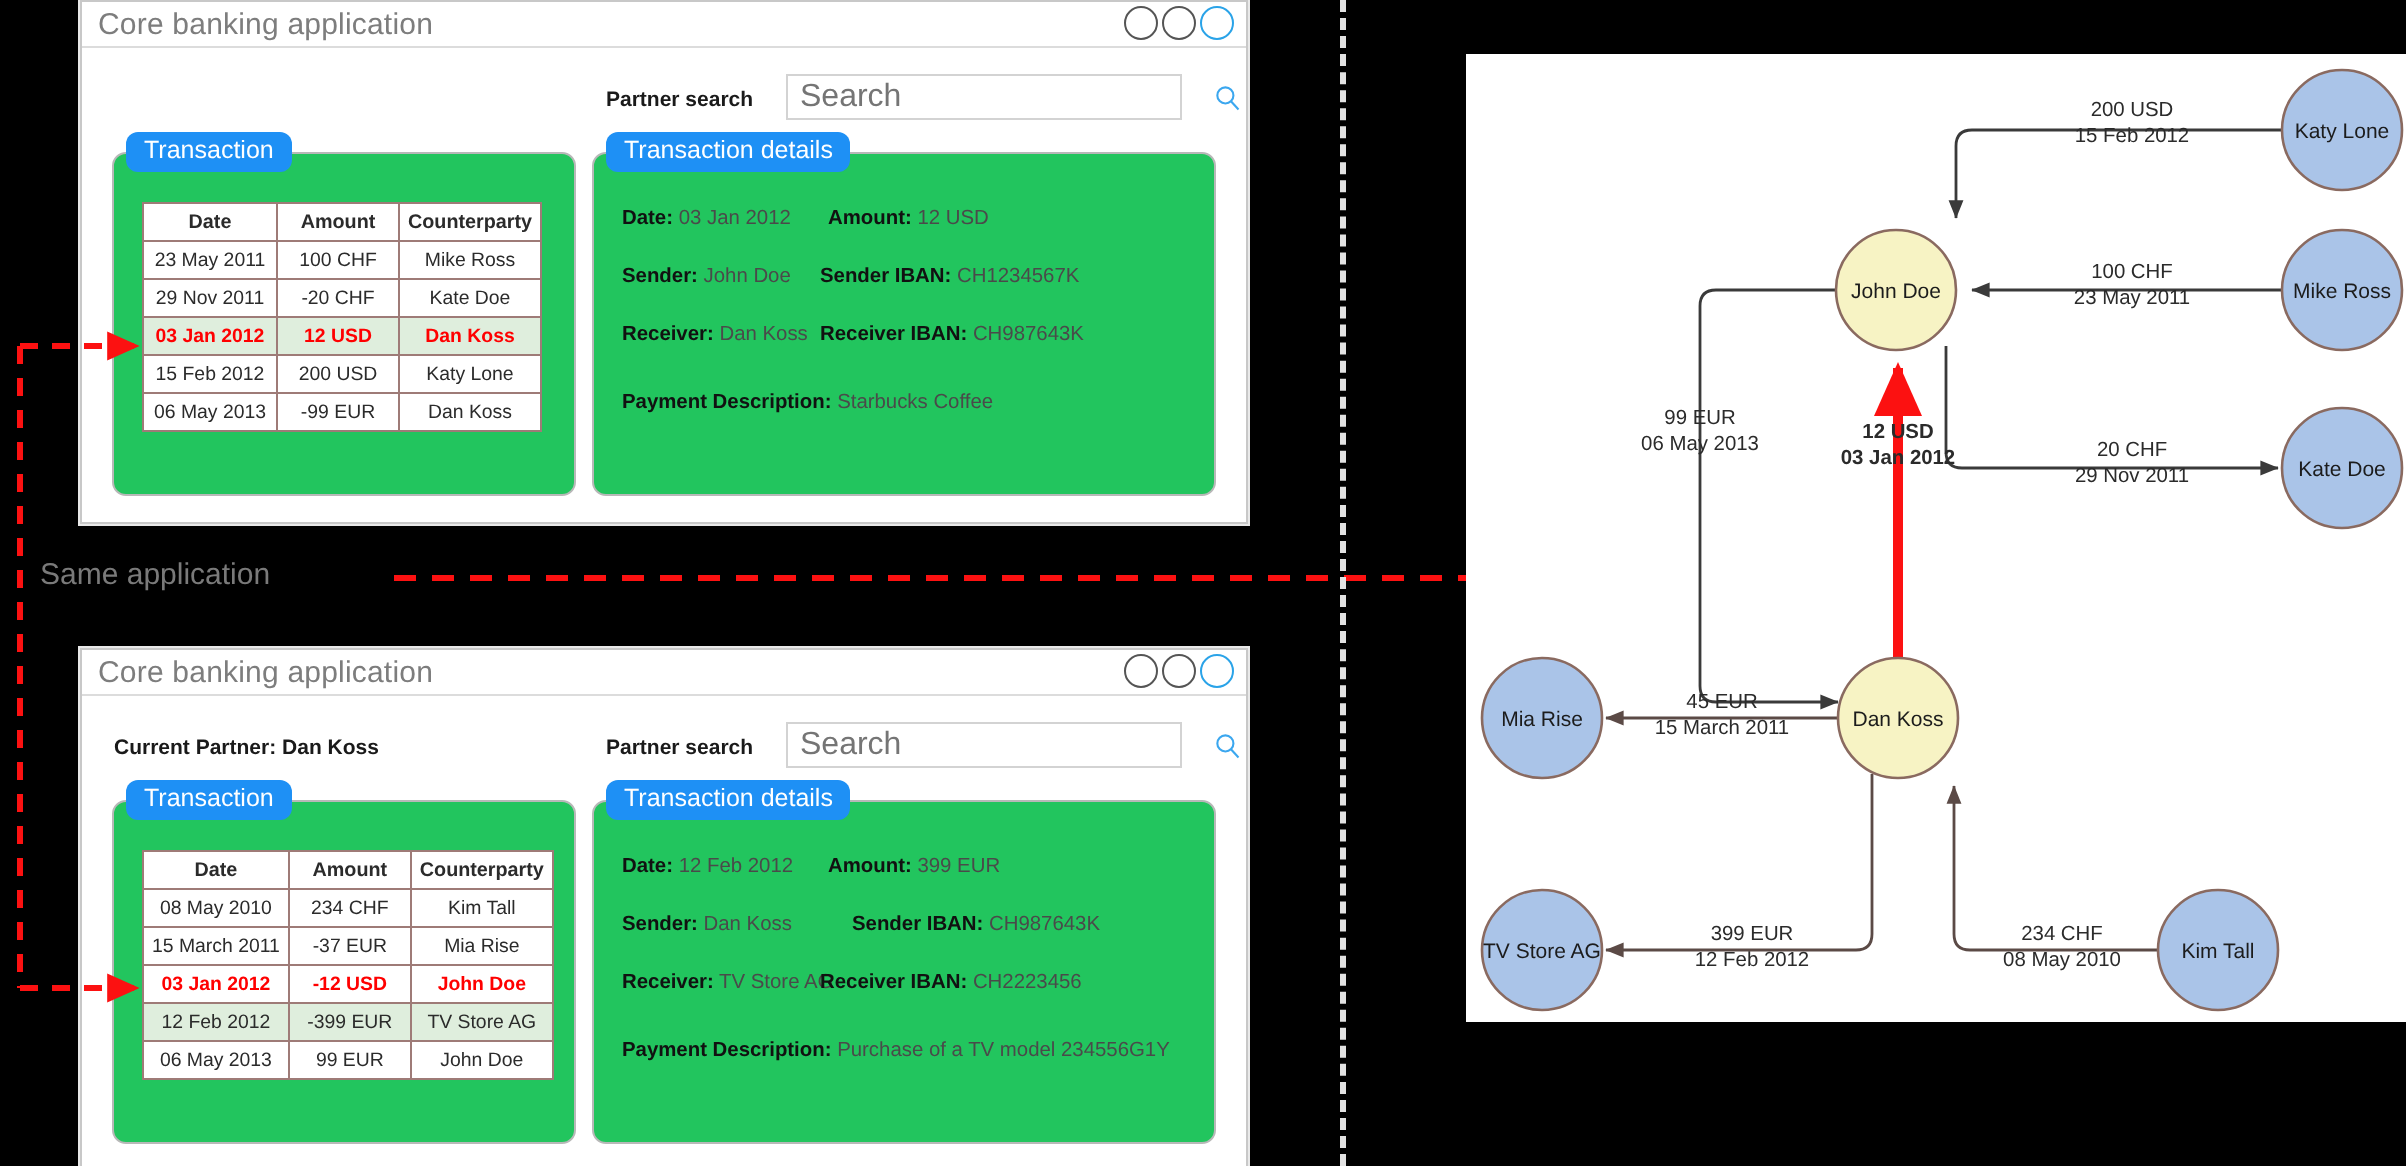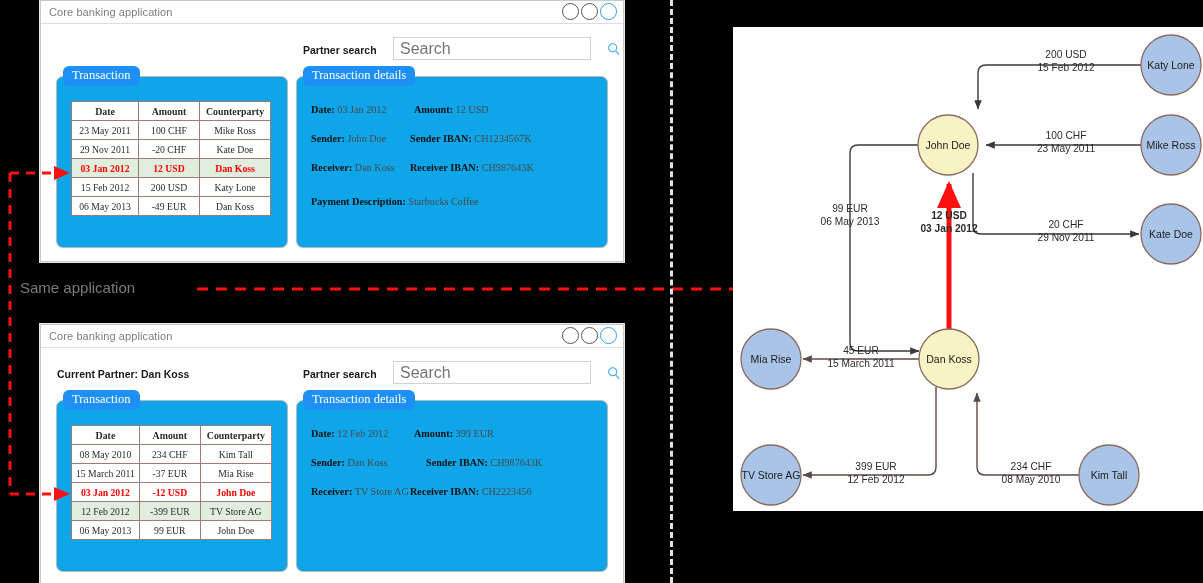--- a/index.html
+++ b/index.html
@@ -4,38 +4,38 @@
 <style>
   html,body{margin:0;padding:0;background:#000;}
   body{width:1203px;height:583px;position:relative;overflow:hidden;
        font-family:"Liberation Sans","DejaVu Sans",sans-serif;}
 
   
   .app-window{position:absolute;background:#fff;border:1px solid #c8c8c8;
               box-shadow:0 0 0 1px #e9e9e9;}
   .titlebar{height:22px;border-bottom:1px solid #dcdcdc;background:#fff;
             display:flex;align-items:center;padding:0 8px;position:relative;}
-  .titlebar-text{font-size:11px;color:#7d7d7d;letter-spacing:.1px;}
+  .titlebar-text{font-size:15px;color:#7d7d7d;letter-spacing:.1px;}
   .win-dots{position:absolute;right:6px;top:2px;display:flex;gap:2px;}
   .dot{width:17px;height:17px;border-radius:50%;border:1.6px solid #555;box-sizing:border-box;}
   .dot.blue{border-color:#2aa3e8;}
 
   .win-body{position:relative;padding:0;}
 
   .partner-line{position:absolute;font-size:10.5px;font-weight:bold;color:#1a1a1a;}
   .search-label{position:absolute;font-size:10.5px;font-weight:bold;color:#1a1a1a;}
   .search-box{position:absolute;border:1px solid #d3d3d3;background:#fff;
               height:23px;width:198px;display:flex;align-items:center;
               padding:0 4px 0 6px;box-sizing:border-box;}
   .search-box input{border:0;outline:0;flex:1;font-size:16px;color:#9a9a9a;
                     font-family:inherit;background:transparent;padding:0;}
   .search-ico{width:14px;height:14px;flex:0 0 14px;}
 
   
-  .groupbox{position:absolute;border:1.2px solid #b8b8b8;border-radius:7px;background:#0ea5e9;font-family:Liberation Serif, serif;}
+  .groupbox{position:absolute;border:1.2px solid #b8b8b8;border-radius:7px;background:#22c55e;}
   .group-tab{position:absolute;top:-11px;left:6px;background:#1e90f5;color:#fff;
              border-radius:6px;padding:2px 9px 3px 9px;font-size:12.5px;
              line-height:15px;white-space:nowrap;}
 
   
   table.txn{border-collapse:collapse;position:absolute;}
   table.txn td,table.txn th{border:1px solid #9e7b77;font-size:9.7px;color:#2b2b2b;
       text-align:center;padding:2px 4px;height:14px;background:#fff;font-weight:normal;
       white-space:nowrap;}
   table.txn th{font-weight:bold;font-size:9.9px;}
@@ -111,21 +111,21 @@
             <td class="c-amt">12 USD</td>
             <td class="c-cp">Dan Koss</td>
           </tr>
           <tr>
             <td class="c-date">15 Feb 2012</td>
             <td class="c-amt">200 USD</td>
             <td class="c-cp">Katy Lone</td>
           </tr>
           <tr>
             <td class="c-date">06 May 2013</td>
-            <td class="c-amt">-49 EUR</td>
+            <td class="c-amt">-99 EUR</td>
             <td class="c-cp">Dan Koss</td>
           </tr>
         </tbody>
       </table>
     </div>
 
     <div class="groupbox" style="left:255px;top:52px;width:310px;height:170px;">
       <div class="group-tab">Transaction details</div>
       <div class="det" style="left:14px;top:27px;">
         <b>Date:</b>
@@ -238,20 +238,24 @@
         <span>CH987643K</span>
       </div>
       <div class="det" style="left:14px;top:85px;">
         <b>Receiver:</b>
         <span>TV Store AG</span>
       </div>
       <div class="det" style="left:113px;top:85px;">
         <b>Receiver IBAN:</b>
         <span>CH2223456</span>
       </div>
+      <div class="det" style="left:14px;top:119px;">
+        <b>Payment Description:</b>
+        <span>Purchase of a TV model 234556G1Y</span>
+      </div>
     </div>
   </div>
 </div>
 
 <svg style="position:absolute;left:0;top:0;width:1203px;height:583px;pointer-events:none;">
   <defs>
     <marker id="redarrow" viewBox="0 0 10 10" refX="8" refY="5" markerWidth="6" markerHeight="6" orient="auto-start-reverse">
       <path d="M0,1 L9,5 L0,9 z" fill="#fc1111"></path>
     </marker>
   </defs>

